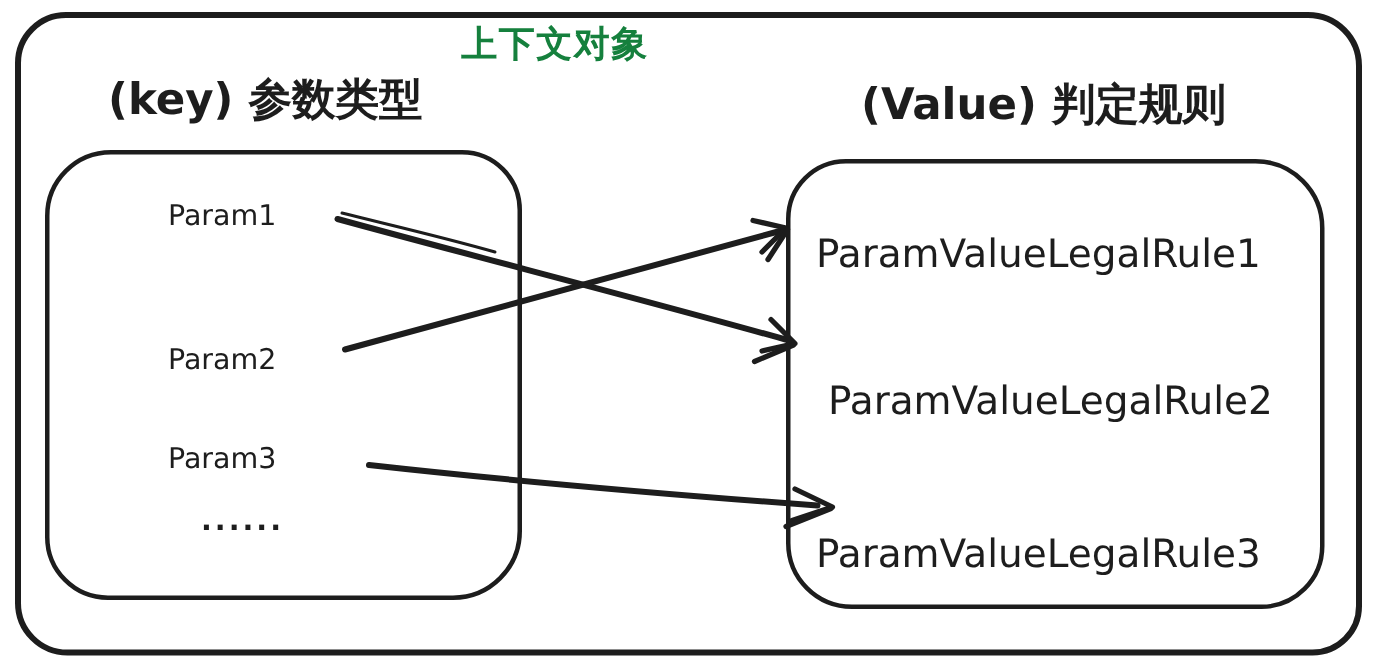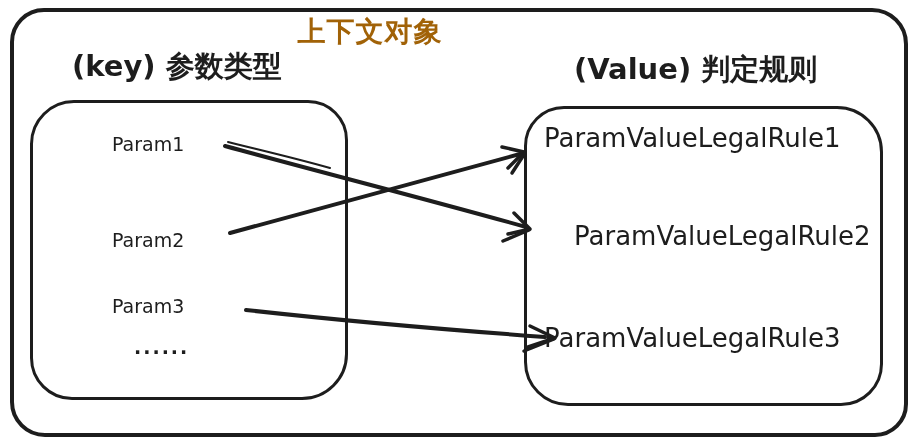--- a/index.html
+++ b/index.html
@@ -39,23 +39,23 @@
   .right-box {
     left: 524px; top: 106px;
     width: 359px; height: 300px;
     border-radius: 40px 46px 42px 44px;
   }
   .diagram-title {
     position: absolute;
     left: 0; top: 13px;
     width: 740px;
     text-align: center;
-    font-size: 28px;
+    font-size: 24px;
     font-weight: bold;
-    color: #a16207;
+    color: #15803d;
     letter-spacing: 1px;
   }
   .group-header {
     position: absolute;
     font-size: 29px;
     font-weight: bold;
     white-space: nowrap;
     color: #1d1d1d;
   }
   .header-left  { left: 72px;  top: 47px; }
@@ -68,23 +68,24 @@
   }
   .param-1 { left: 112px; top: 133px; }
   .param-2 { left: 112px; top: 217px; margin-top: 12px; }
   .param-3 { left: 112px; top: 295px; }
   .param-ellipsis { left: 134px; top: 336px; font-weight: bold; letter-spacing: 2px; }
   .rule-label {
     position: absolute;
     font-size: 26px;
     white-space: nowrap;
     color: #1d1d1d;
+    margin-top: 32px;
   }
   .rule-1 { left: 544px; top: 123px; }
-  .rule-2 { left: 574px; top: 221px; }
+  .rule-2 { left: 552px; top: 221px; }
   .rule-3 { left: 544px; top: 323px; }
   .arrow-layer {
     position: absolute;
     left: 0; top: 0;
     width: 916px; height: 445px;
     pointer-events: none;
   }
   .arrow-layer path {
     fill: none;
     stroke: #1d1d1d;

